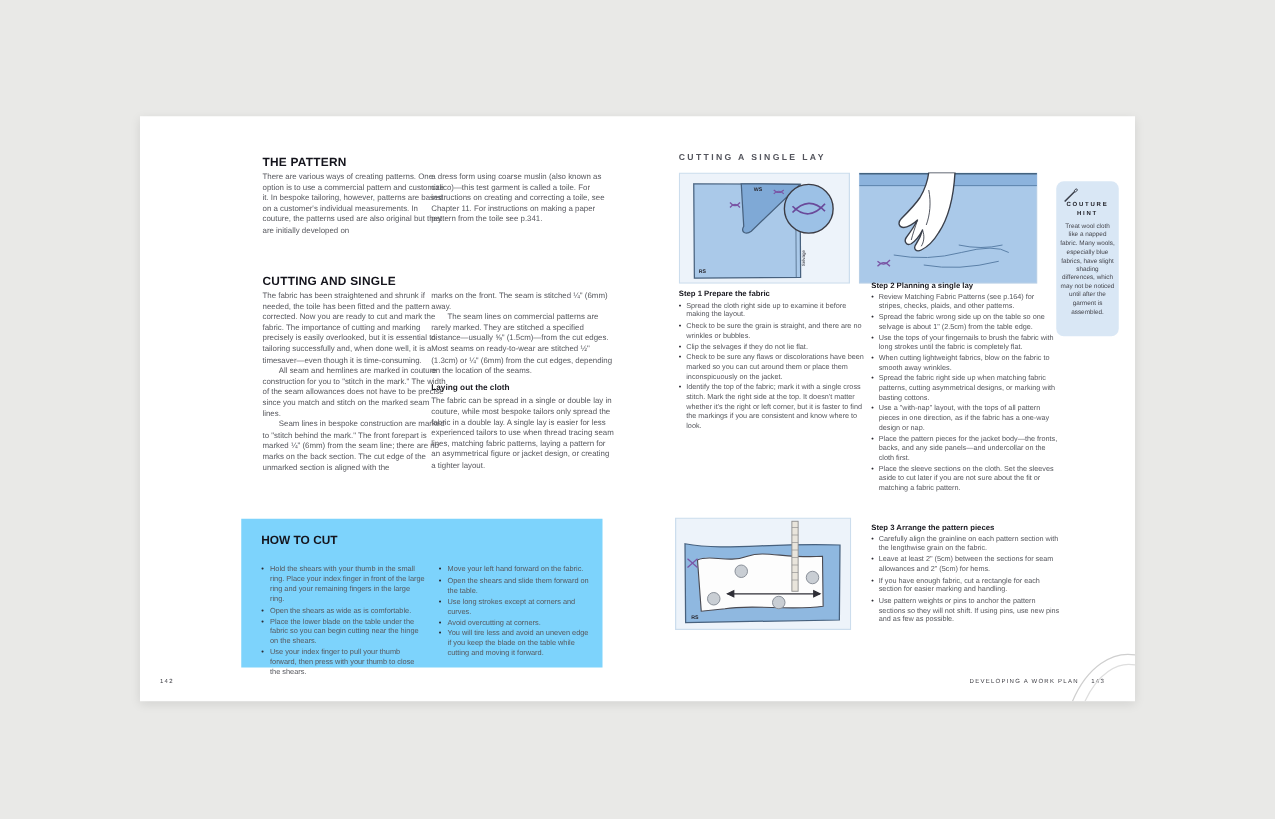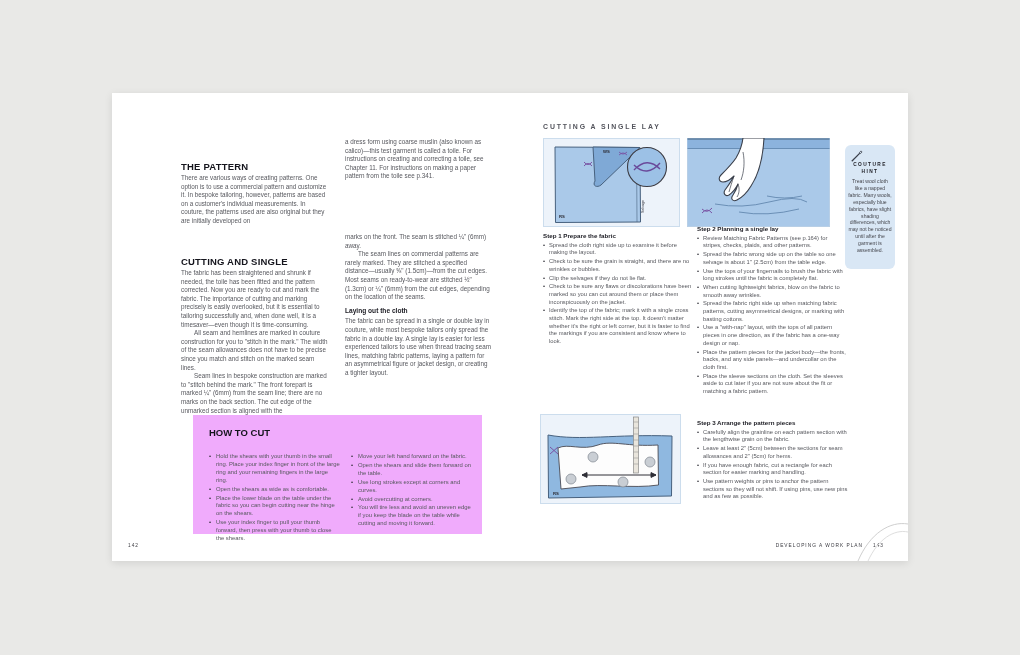--- a/index.html
+++ b/index.html
@@ -11,24 +11,24 @@
   
   .h1 { font-size:9.5px; font-weight:bold; color:#14141c; letter-spacing:.2px; }
   .body-txt { font-size:6.3px; line-height:8.6px; color:#57585e; }
   .body-txt p { margin:0; }
   .body-txt p.ind { text-indent:13px; }
   .subhead { font-size:6.6px; font-weight:bold; color:#1b1b22; margin:5px 0 2px 0; }
 
   .abs { position:absolute; }
 
   
-  .lp-col1 { left:69px; width:147px;margin-top:36px; }
+  .lp-col1 { left:98px; width:147px; }
   .lp-col2 { left:233px; width:147px; }
 
-  .howto-box { left:81px; top:322px; width:289px; height:119px; background:#f0abfc; }
+  .howto-box { left:81px; top:322px; width:289px; height:119px; background:#7dd3fc; }
   .howto-title { position:absolute; left:16px; top:12px; font-size:9.5px; font-weight:bold; color:#14141c; }
   .bullets { position:absolute; font-size:5.9px; line-height:7.9px; color:#57585e; }
   .bullet { position:relative; padding-left:7px; margin-bottom:1px; }
   .bullet::before { content:"•"; position:absolute; left:0; top:0; color:#2a2a32; }
 
   .pagenum { font-size:4.8px; letter-spacing:1px; color:#3a3a40; }
 
   
   .rp-heading { left:431px; top:30px; font-size:6.9px; font-weight:bold;
                 letter-spacing:1.9px; color:#53545c; }

